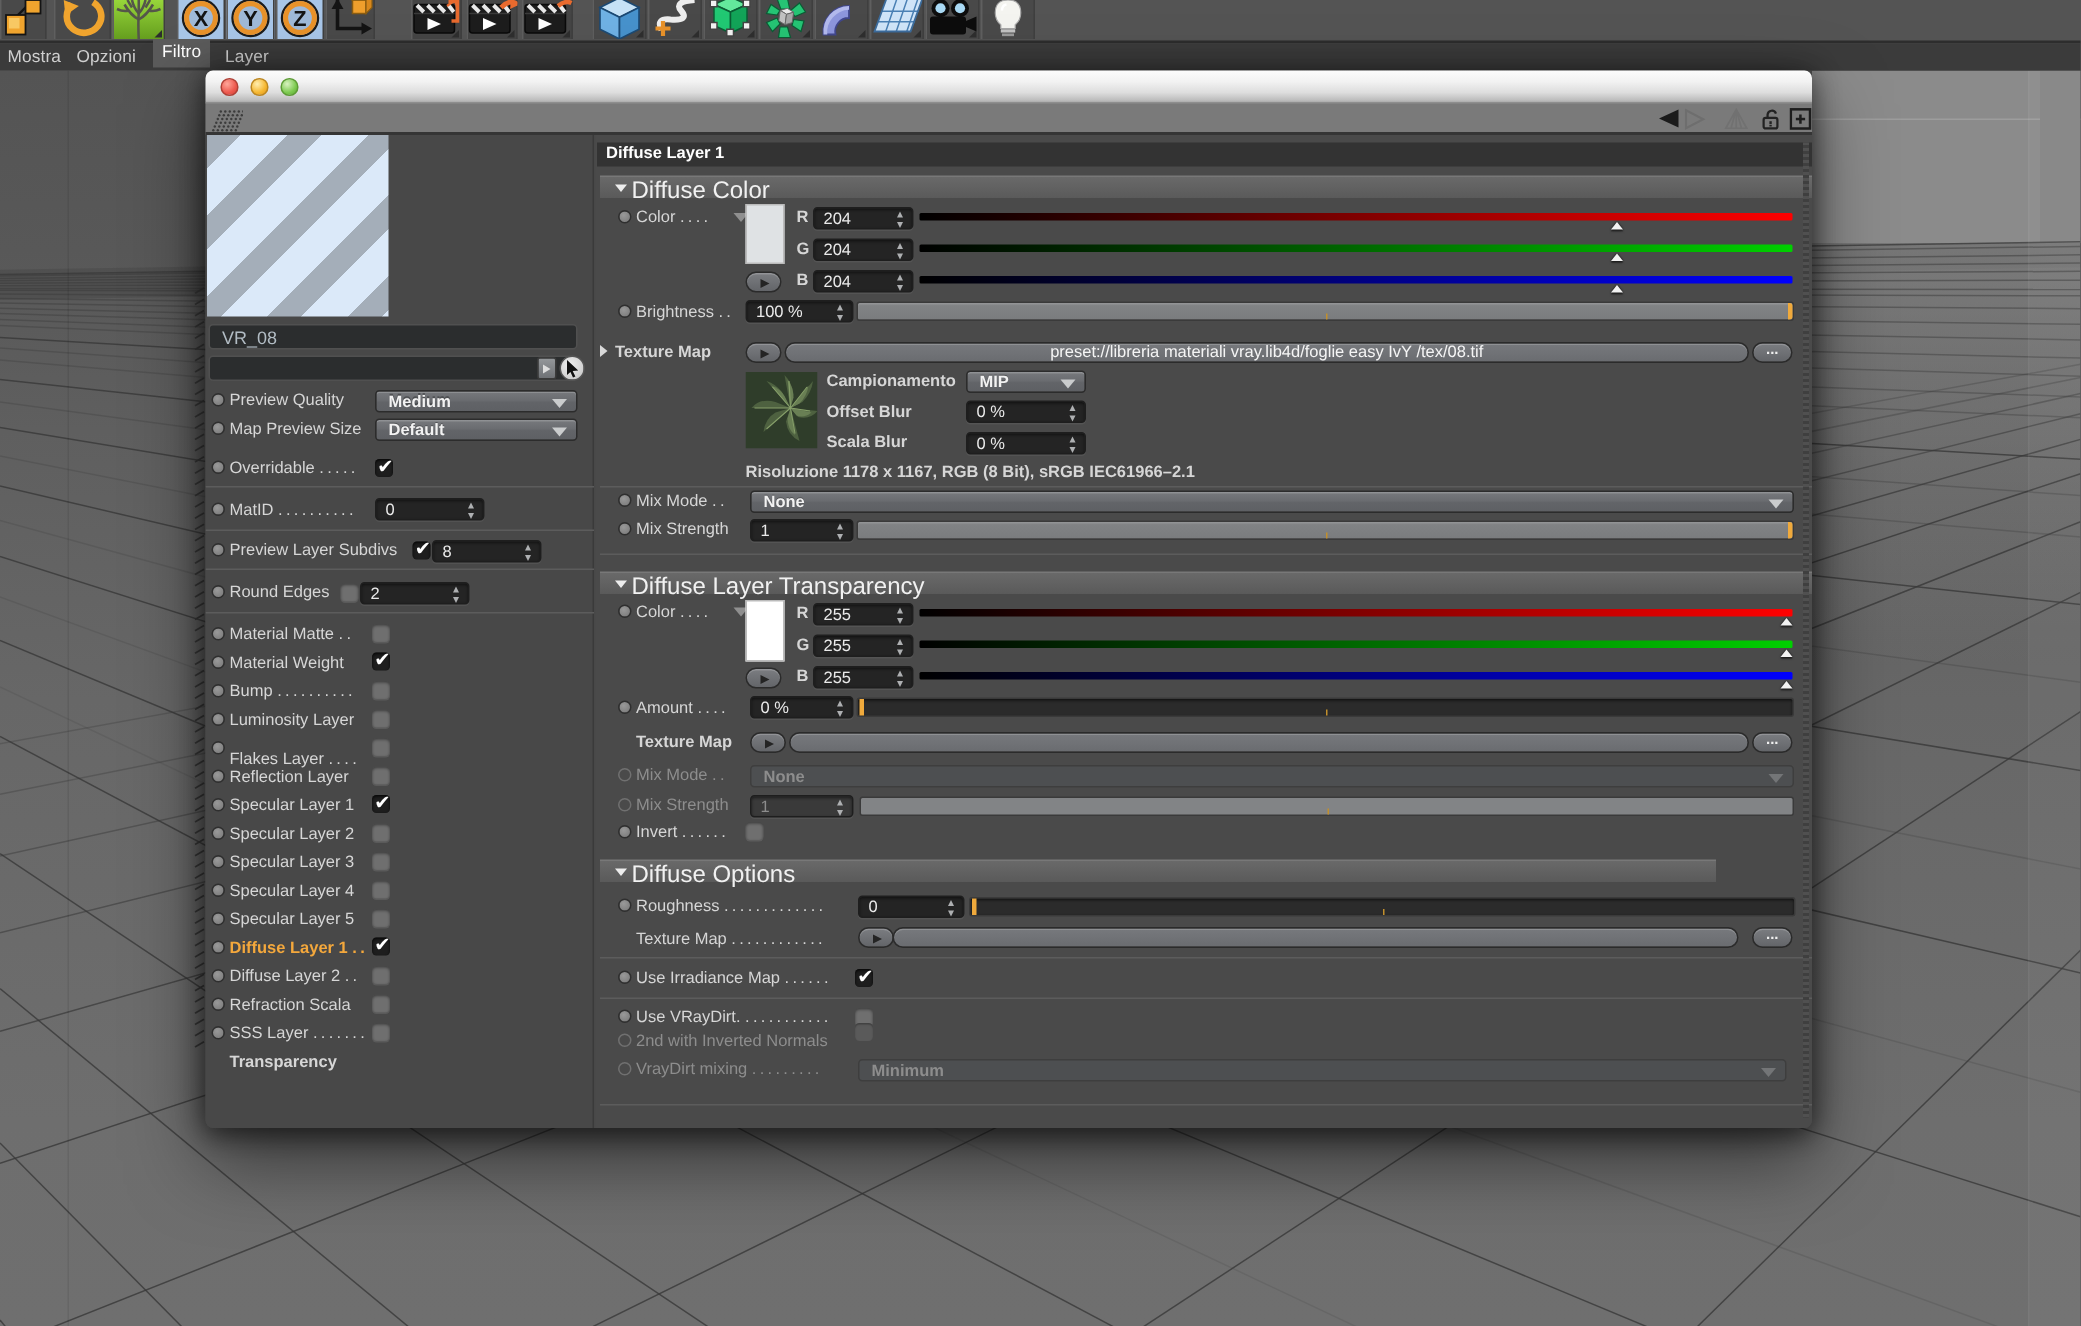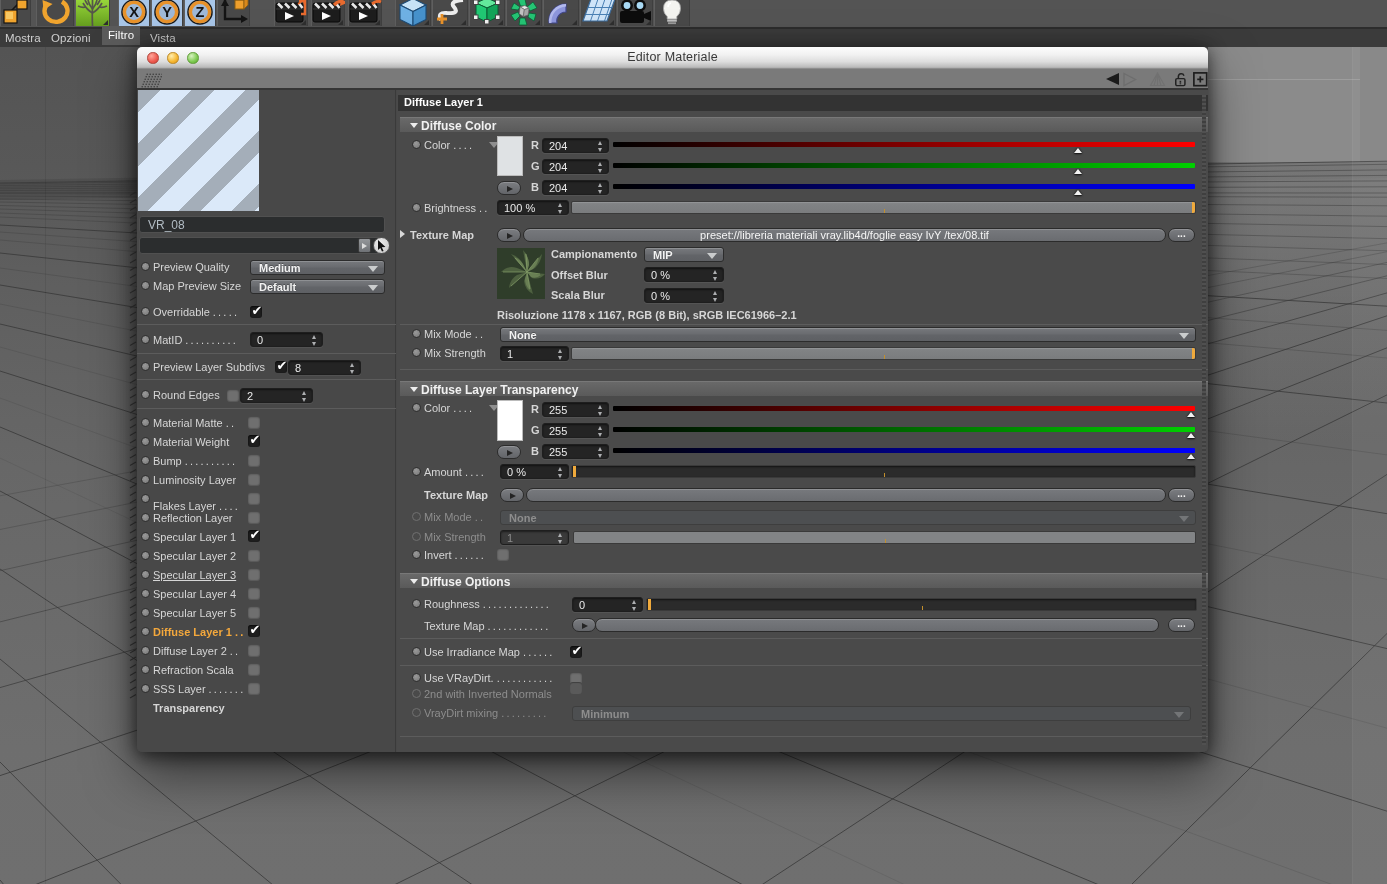--- a/index.html
+++ b/index.html
@@ -32,21 +32,21 @@
 .fld .sp{position:absolute;right:4px;top:2px;width:5.6px;height:11px}
 .fld .sp:before{content:"";position:absolute;left:0;top:0;border-left:2.8px solid transparent;border-right:2.8px solid transparent;border-bottom:4px solid #aeb0b2}
 .fld .sp:after{content:"";position:absolute;left:0;bottom:0;border-left:2.8px solid transparent;border-right:2.8px solid transparent;border-top:4px solid #aeb0b2}
 .drop{position:absolute;height:15px;border-radius:3px;border:1px solid #2c2c2c;background:linear-gradient(180deg,#77797d,#6a6c70 45%,#626468 55%,#5e6064);box-shadow:inset 0 1px 0 rgba(255,255,255,.18);color:#f2f2f2;font-size:11px;font-weight:700}
 .drop .v{position:absolute;left:8px;top:0.5px;text-shadow:0 -1px 0 rgba(0,0,0,.3)}
 .drop .ar{position:absolute;right:6px;top:5px;width:0;height:0;border-left:5px solid transparent;border-right:5px solid transparent;border-top:6px solid #cacccd}
 .drop.dis{background:#4d4f51;box-shadow:none;border-color:#3e3e3e;color:#8d8d8d;font-weight:700}
 .drop.dis .v{text-shadow:none}
 .drop.dis .ar{border-top-color:#737577}
 .sep{position:absolute;height:1px;background:#5c5c5c}
-.secbar{position:absolute;height:15px;background:linear-gradient(180deg,#696969,#5a5a5a);border-top:1px solid #787878;color:#f1f1f1;font-weight:700;font-size:12px}
+.secbar{position:absolute;height:15px;background:linear-gradient(180deg,#696969,#5a5a5a);border-top:1px solid #787878;color:#f1f1f1;font-weight:400;font-size:16px}
 .secbar .tri{position:absolute;left:10px;top:5px;width:0;height:0;border-left:4px solid transparent;border-right:4px solid transparent;border-top:5px solid #ededed}
 .secbar .t{position:absolute;left:21px;top:0.5px}
 .slider{position:absolute;height:13px;border-radius:2px;border:1px solid #3a3a3a;background:linear-gradient(180deg,#828486,#7a7c7e);box-shadow:inset 0 1px 1px rgba(255,255,255,.15)}
 .slider.dim{background:#828486;box-shadow:none}
 .slider.dark{background:#2b2b2b;box-shadow:inset 0 1px 2px rgba(0,0,0,.6)}
 .endcap{position:absolute;right:0;top:0;width:3px;height:100%;background:#f0aa3c;border-radius:0 2px 2px 0}
 .cursor{position:absolute;left:1px;top:0;width:3px;height:100%;background:#f0aa3c}
 .tick{position:absolute;left:50%;bottom:0;width:1px;height:4px;background:#c28f2c}
 .gbar{position:absolute;height:5px;border-radius:1px}
 .gmark{position:absolute;width:0;height:0;border-left:4px solid transparent;border-right:4px solid transparent;border-bottom:5.5px solid #f2f2f2;filter:drop-shadow(0 0 0.8px #111) drop-shadow(0 1px 0 rgba(0,0,0,.5))}
@@ -359,28 +359,27 @@
           <path d="M17 0 Q25.5 0 25.5 8.5 Q25.5 13.5 21.8 16.5 L21.8 19 L12.2 19 L12.2 16.5 Q8.5 13.5 8.5 8.5 Q8.5 0 17 0" fill="#f4f4f0" stroke="#a8a8a8" stroke-width="0.8"></path>
           <rect x="12.2" y="19.5" width="9.6" height="2.2" fill="#c2c2c2"></rect>
           <rect x="13" y="22.3" width="8" height="1.8" fill="#9a9a9a"></rect>
           <path d="M13 7 Q13 3.5 16 3" fill="none" stroke="#fff" stroke-width="1.6"></path>
         </svg></div>
     </div>
     <div id="menubar">
       <span style="left:5px">Mostra</span>
       <span style="left:51px">Opzioni</span>
       <span style="left:102px;background:#5b5b5b;padding:3px 6px 4px;margin-top:-3px;top:0;color:#fff">Filtro</span>
-      <span style="left:150px">Vista</span>
+      <span style="left:150px">Layer</span>
     </div>
     <div id="win">
       <div id="titlebar">
         <div class="light" style="left:10px;background:radial-gradient(circle at 35% 30%,#ffa69a,#ed594e 60%,#d04237);border:0.5px solid #b04036"></div>
         <div class="light" style="left:30px;background:radial-gradient(circle at 35% 30%,#ffeeb0,#f6b730 60%,#db9422);border:0.5px solid #bd871f"></div>
         <div class="light" style="left:50px;background:radial-gradient(circle at 35% 30%,#d8f2c0,#7dca50 60%,#5aa730);border:0.5px solid #5d9c35"></div>
-        <div class="title">Editor Materiale</div>
       </div>
       <div id="wtb">
         <svg width="21" height="16" viewBox="0 0 21 16" style="position:absolute;left:4px;top:4px">
           <g fill="#3c3c3c">
             <circle cx="6.2" cy="1.3" r="0.8"></circle>
             <circle cx="9.2" cy="1.3" r="0.8"></circle>
             <circle cx="12.2" cy="1.3" r="0.8"></circle>
             <circle cx="15.2" cy="1.3" r="0.8"></circle>
             <circle cx="18.2" cy="1.3" r="0.8"></circle>
             <circle cx="21.2" cy="1.3" r="0.8"></circle>
@@ -507,21 +506,21 @@
           <div class="dot" style="left:4px;top:423px"></div>
           <div class="lbl" style="left:16px;top:422px;">Reflection Layer</div>
           <div class="chk " style="left:111px;top:421px"></div>
           <div class="dot" style="left:4px;top:442px"></div>
           <div class="lbl" style="left:16px;top:441px;">Specular Layer 1</div>
           <div class="chk on" style="left:111px;top:440px"></div>
           <div class="dot" style="left:4px;top:461px"></div>
           <div class="lbl" style="left:16px;top:460px;">Specular Layer 2</div>
           <div class="chk " style="left:111px;top:459px"></div>
           <div class="dot" style="left:4px;top:480px"></div>
-          <div class="lbl" style="left:16px;top:479px;text-decoration:underline;">Specular Layer 3</div>
+          <div class="lbl" style="left:16px;top:479px;">Specular Layer 3</div>
           <div class="chk " style="left:111px;top:478px"></div>
           <div class="dot" style="left:4px;top:499px"></div>
           <div class="lbl" style="left:16px;top:498px;">Specular Layer 4</div>
           <div class="chk " style="left:111px;top:497px"></div>
           <div class="dot" style="left:4px;top:518px"></div>
           <div class="lbl" style="left:16px;top:517px;">Specular Layer 5</div>
           <div class="chk " style="left:111px;top:516px"></div>
           <div class="dot" style="left:4px;top:537px"></div>
           <div class="lbl" style="left:16px;top:536px;color:#f4a83c;font-weight:700;">Diffuse Layer 1<span style="letter-spacing:2.2px;margin-left:3px">..</span></div>
           <div class="chk on" style="left:111px;top:535px"></div>
@@ -704,21 +703,21 @@
           <div class="fld dis" style="left:103px;top:440px;width:69px">
             <span class="v">1</span>
             <span class="sp"></span>
           </div>
           <div class="slider dim" style="left:176px;top:441px;width:623px">
             <div class="tick"></div>
           </div>
           <div class="dot" style="left:15px;top:460px"></div>
           <div class="lbl" style="left:27px;top:459px;">Invert<span style="letter-spacing:2.2px;margin-left:3px">......</span></div>
           <div class="chk " style="left:100px;top:458px"></div>
-          <div class="secbar" style="left:3px;top:483px;width:808px">
+          <div class="secbar" style="left:3px;top:483px;width:744px">
             <span class="tri"></span>
             <span class="t">Diffuse Options</span>
           </div>
           <div class="dot" style="left:15px;top:509px"></div>
           <div class="lbl" style="left:27px;top:508px;">Roughness<span style="letter-spacing:2.2px;margin-left:3px">.............</span></div>
           <div class="fld" style="left:175px;top:507px;width:71px">
             <span class="v">0</span>
             <span class="sp"></span>
           </div>
           <div class="slider dark" style="left:249px;top:508px;width:551px">

